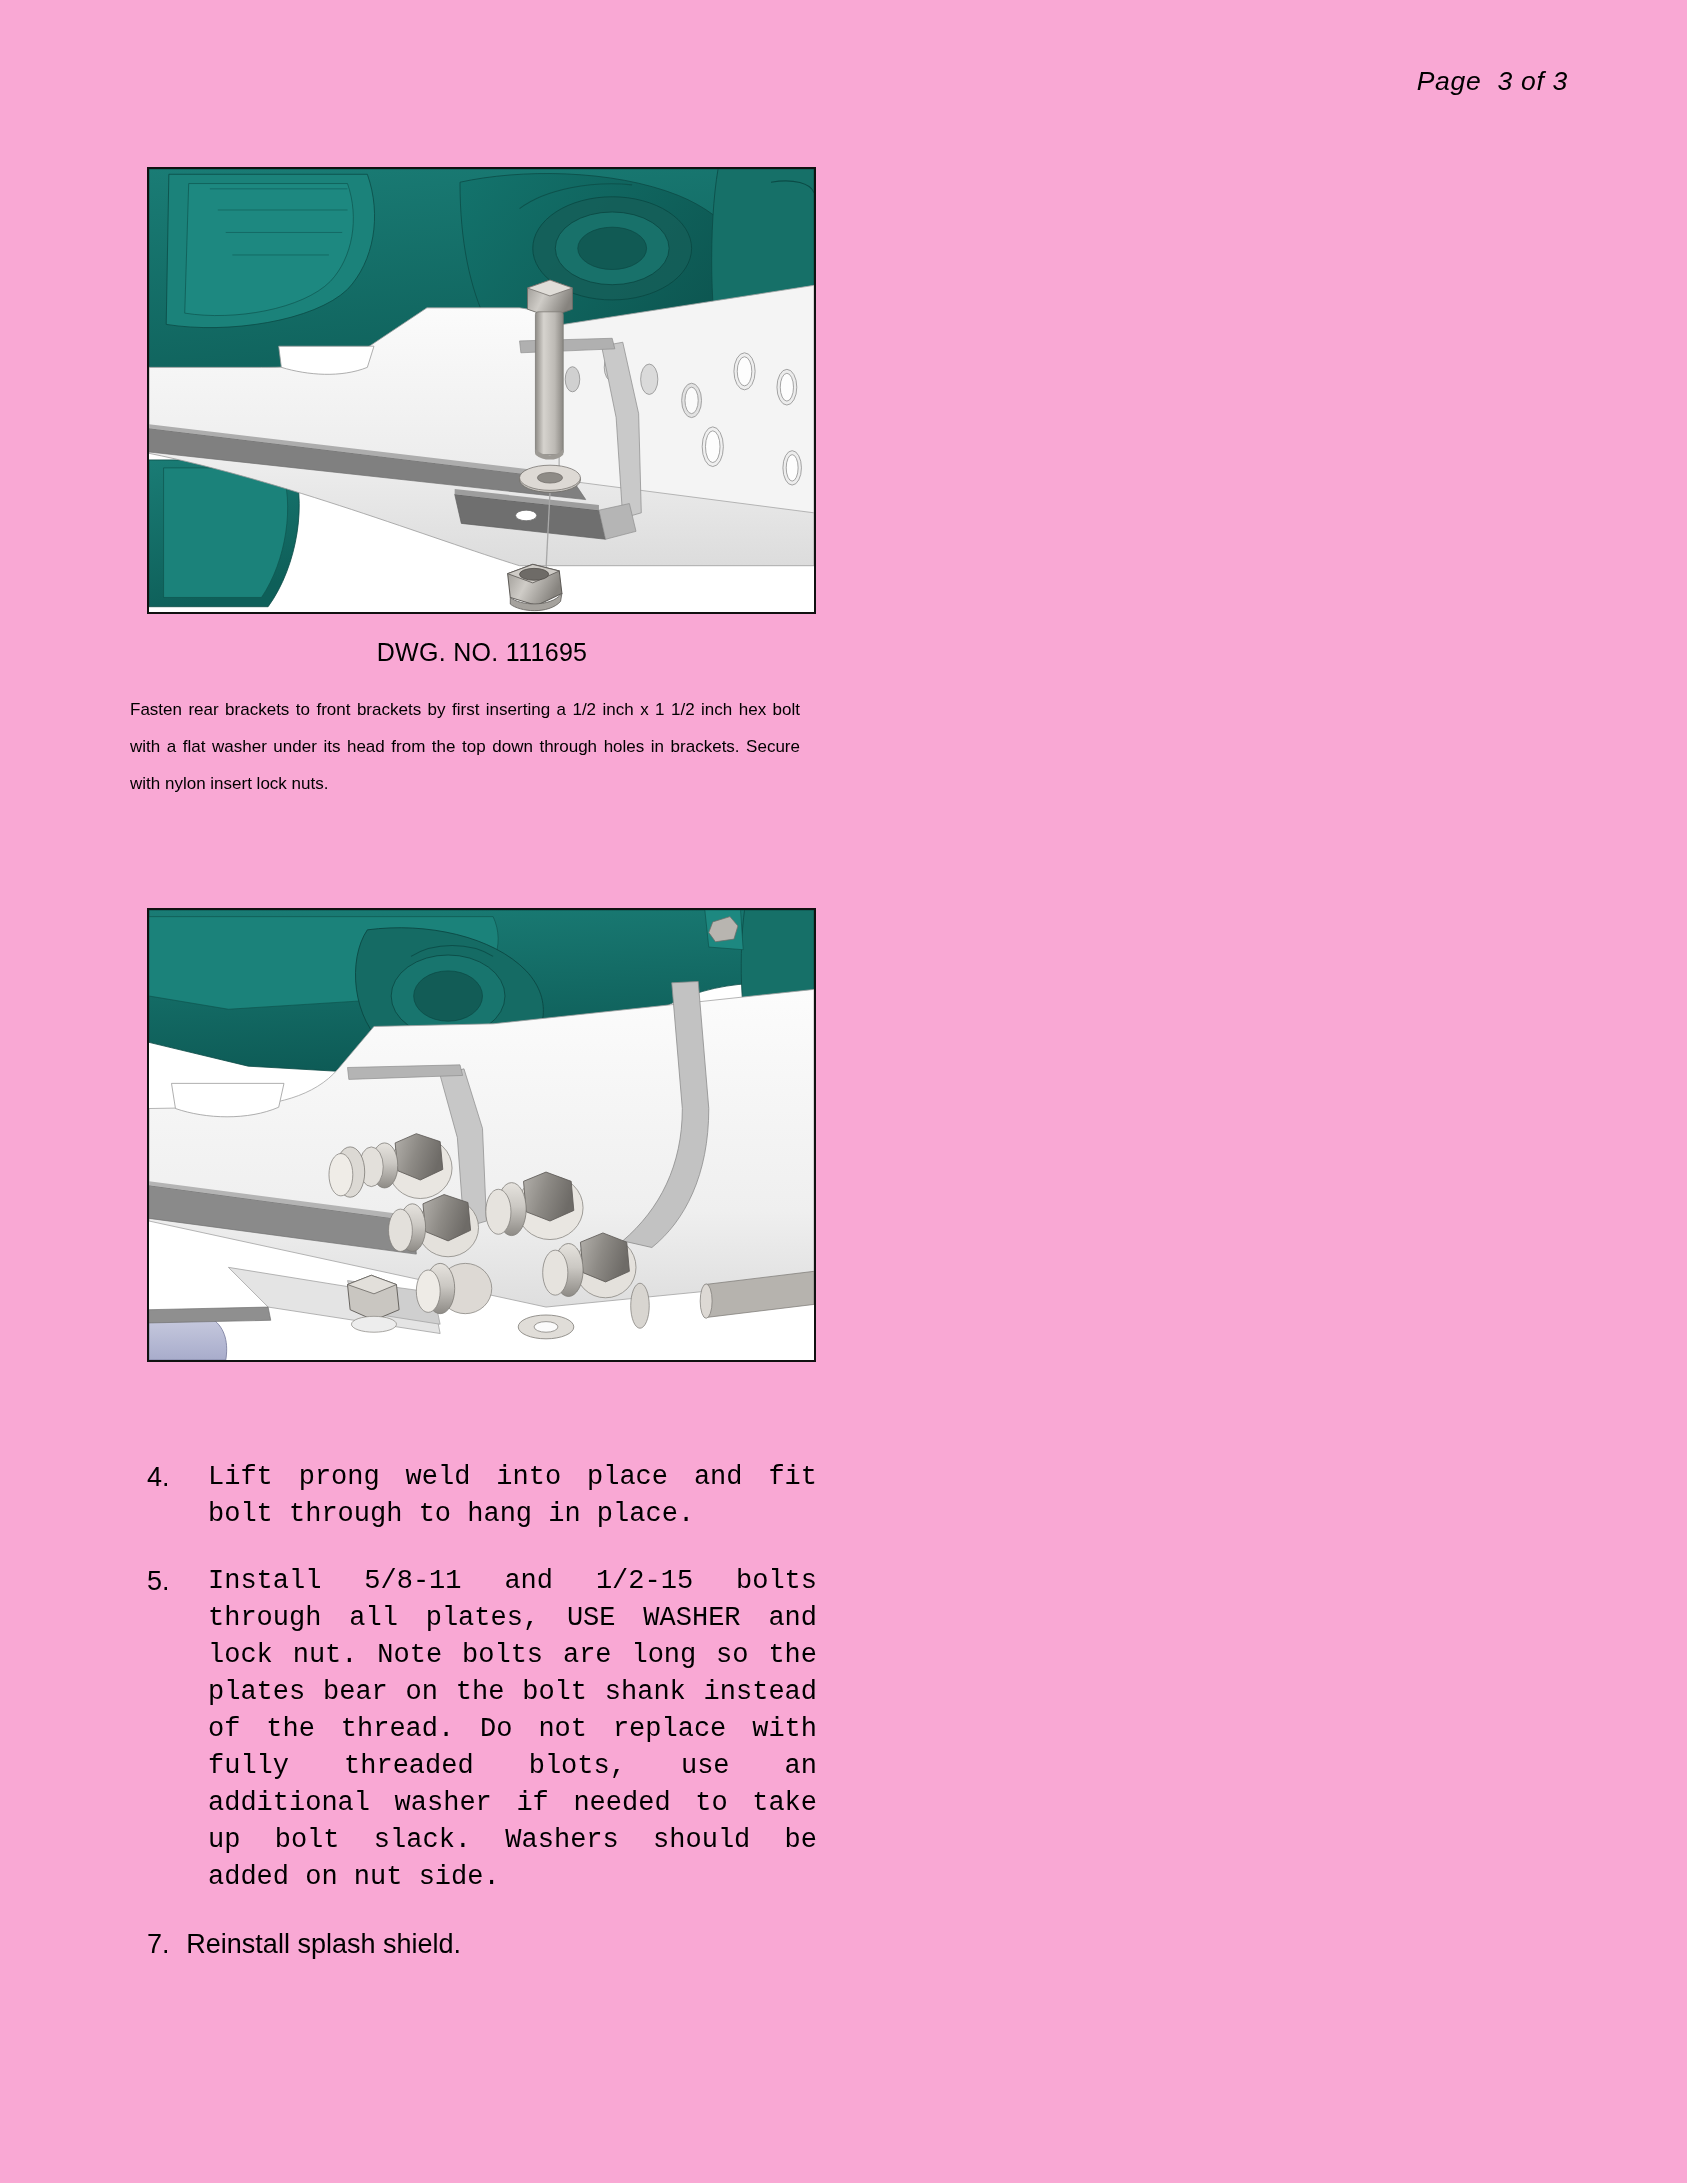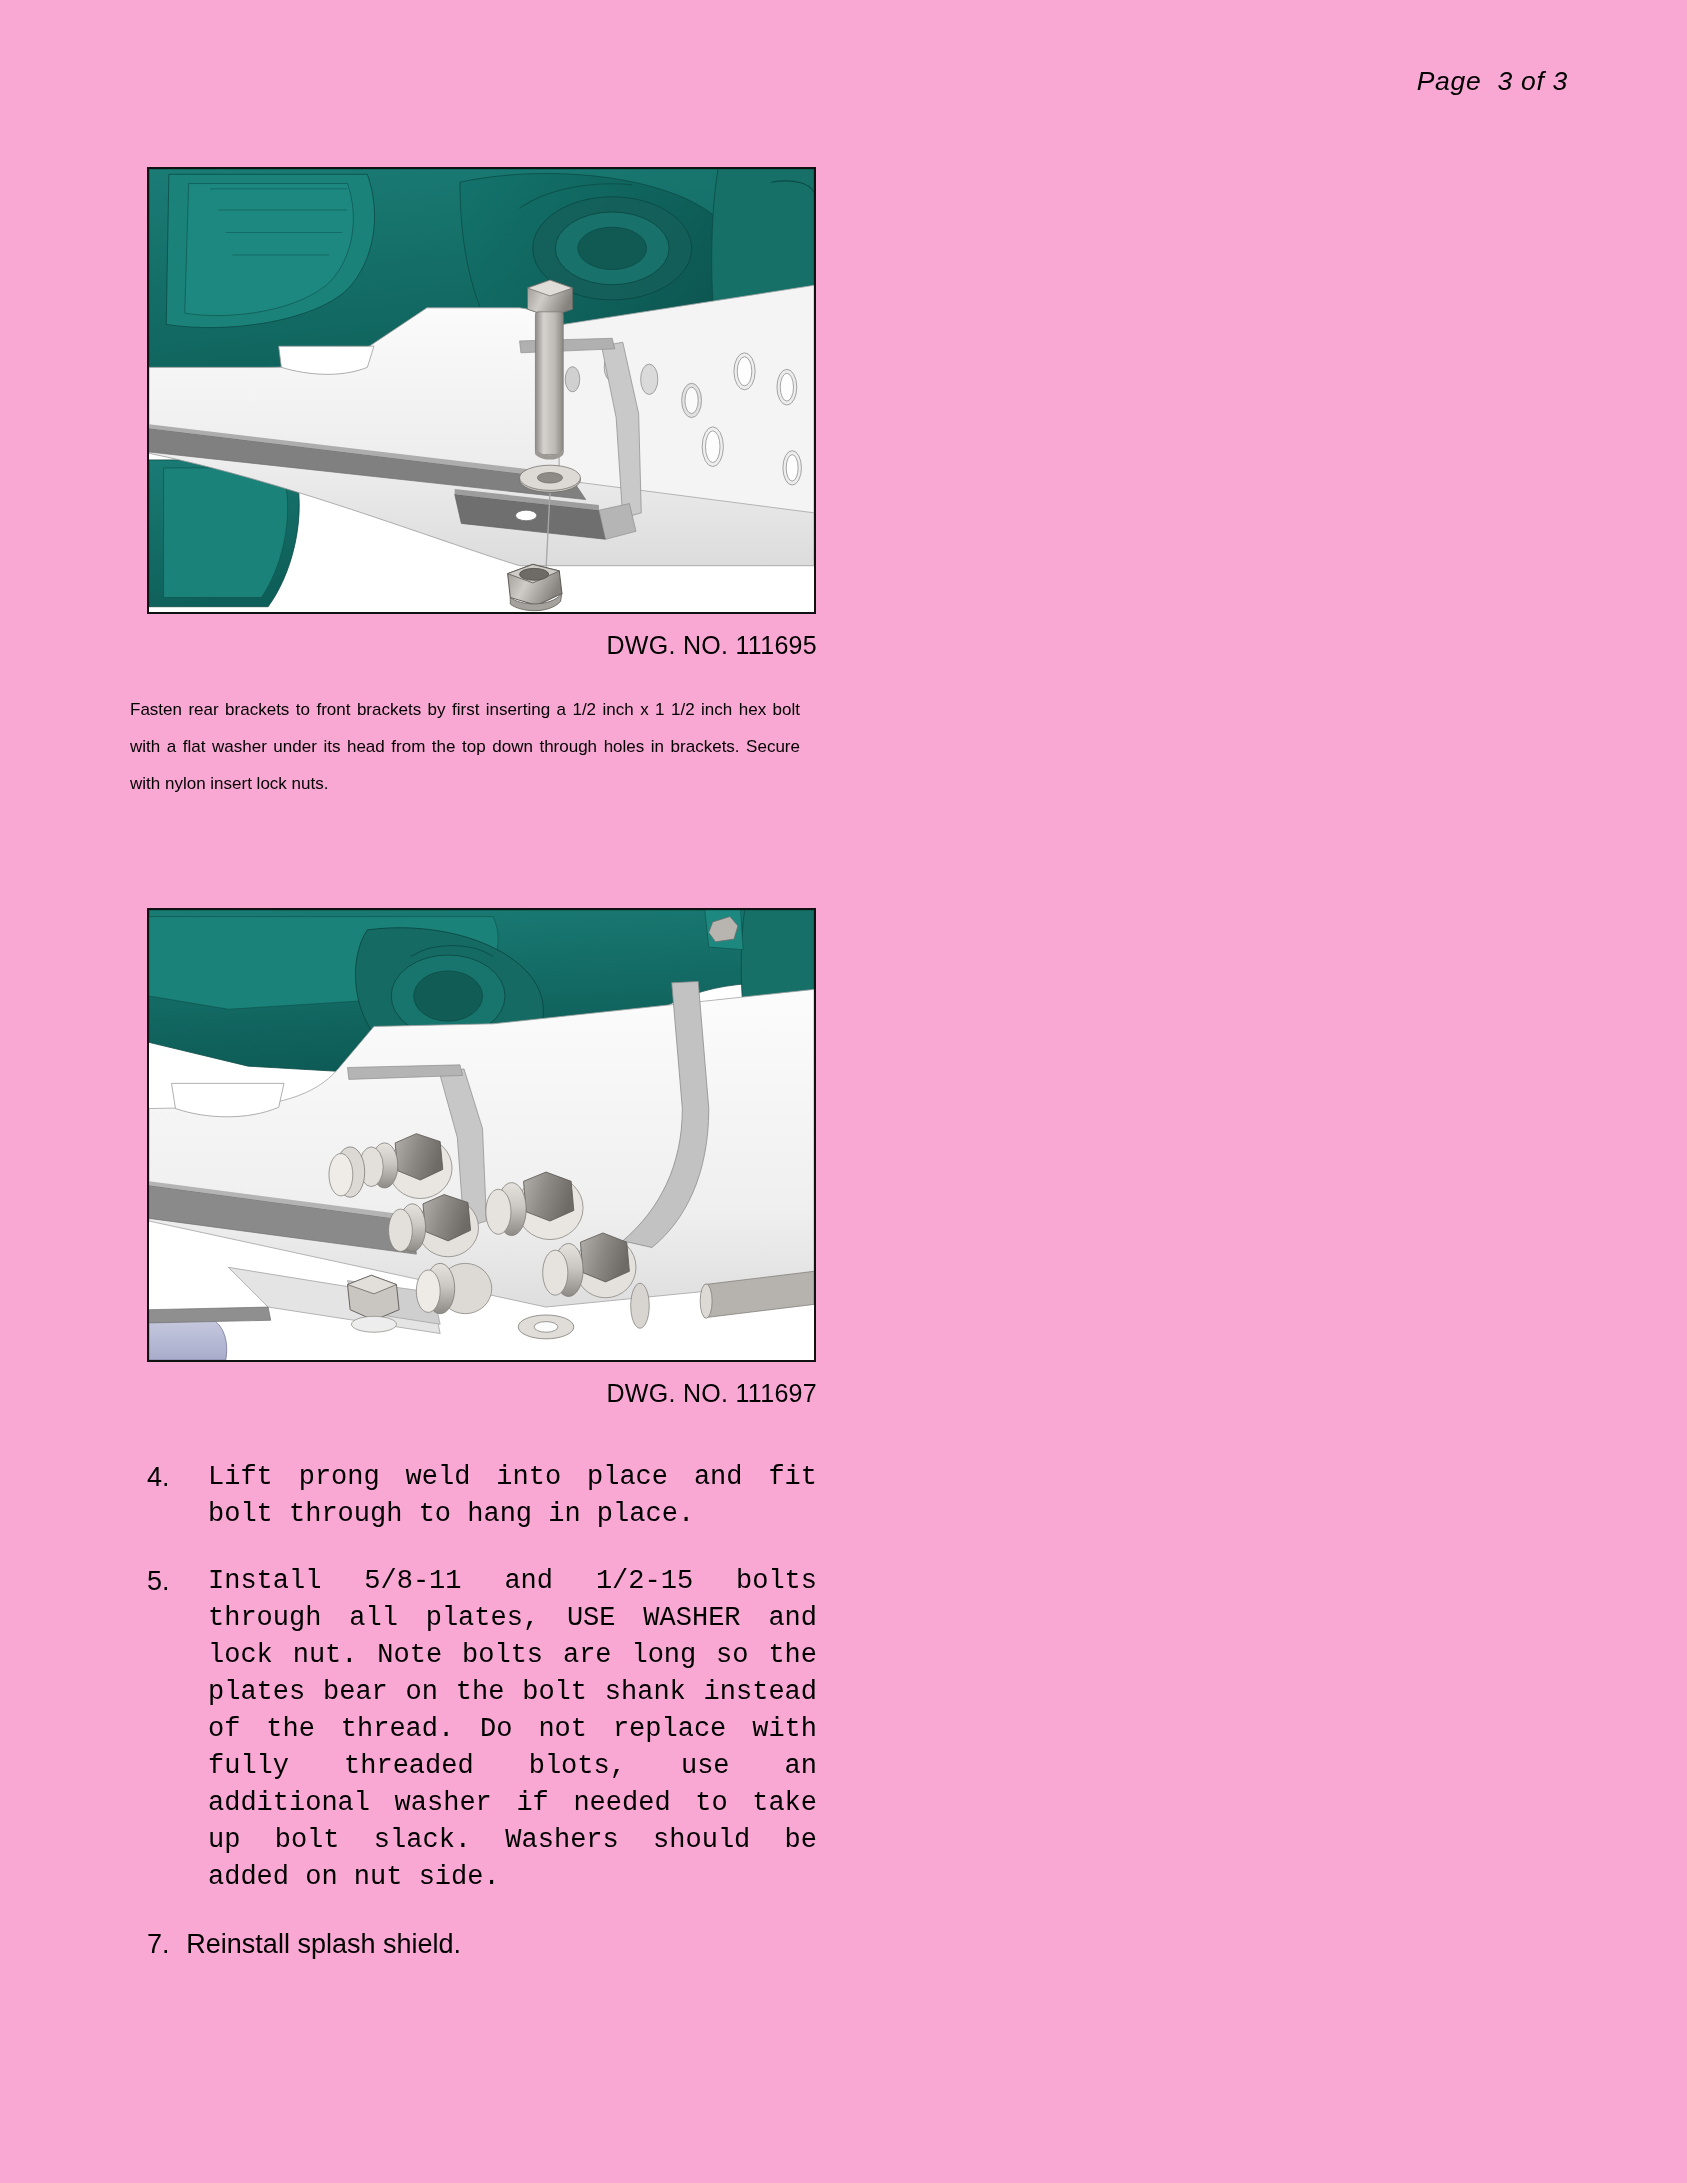--- a/index.html
+++ b/index.html
@@ -45,23 +45,23 @@
     border: 2.6px solid #111111;
     background: #ffffff;
     overflow: hidden;
     position: relative;
   }
   .fig1 .frame { width: 665px; height: 443px; }
   .fig2 .frame { width: 665px; height: 450px; }
 
   .caption {
     width: 670px;
-    text-align: right;
+    text-align: center;
     font-size: 25px;
-    padding-top: 17px;
+    padding-top: 24px;
     letter-spacing: 0.3px;
     white-space: pre;
   }
   .fig1 { top: 167px; }
   .fig2 { top: 908px; }
 
   
   .para {
     position: absolute;
     left: 130px;
@@ -337,21 +337,20 @@
 
           <path d="M300,566 L336,552 L374,566 L378,604 L340,620 L304,604 Z" fill="#c9c6c1" stroke="#5f5c58" stroke-width="1.4"></path>
           <path d="M300,566 L340,580 L374,566 L336,552 Z" fill="#e2dfda" stroke="#5f5c58" stroke-width="1.1"></path>
           <ellipse cx="340" cy="626" rx="34" ry="12" fill="#ededed" stroke="#8a8782" stroke-width="1.1"></ellipse>
         </g>
 
         <path d="M0,620 L96,618 C116,632 120,656 116,680 L0,680 Z" fill="url(#lav)" stroke="#7b7fa0" stroke-width="1.3"></path>
         <path d="M0,604 L180,600 L184,620 L0,624 Z" fill="#8f8f8f" stroke="#6f6f6f" stroke-width="1"></path>
       </svg>
     </div>
-    <div class="caption">DWG. NO. 111697</div>
   </div>
 
   <div class="list" id="steps">
 
     <div class="step hanging">
       <span class="num">4.</span>
       <span class="txt">Lift prong weld into place and fit bolt through to hang in place.</span>
     </div>
 
     <div class="step hanging">

